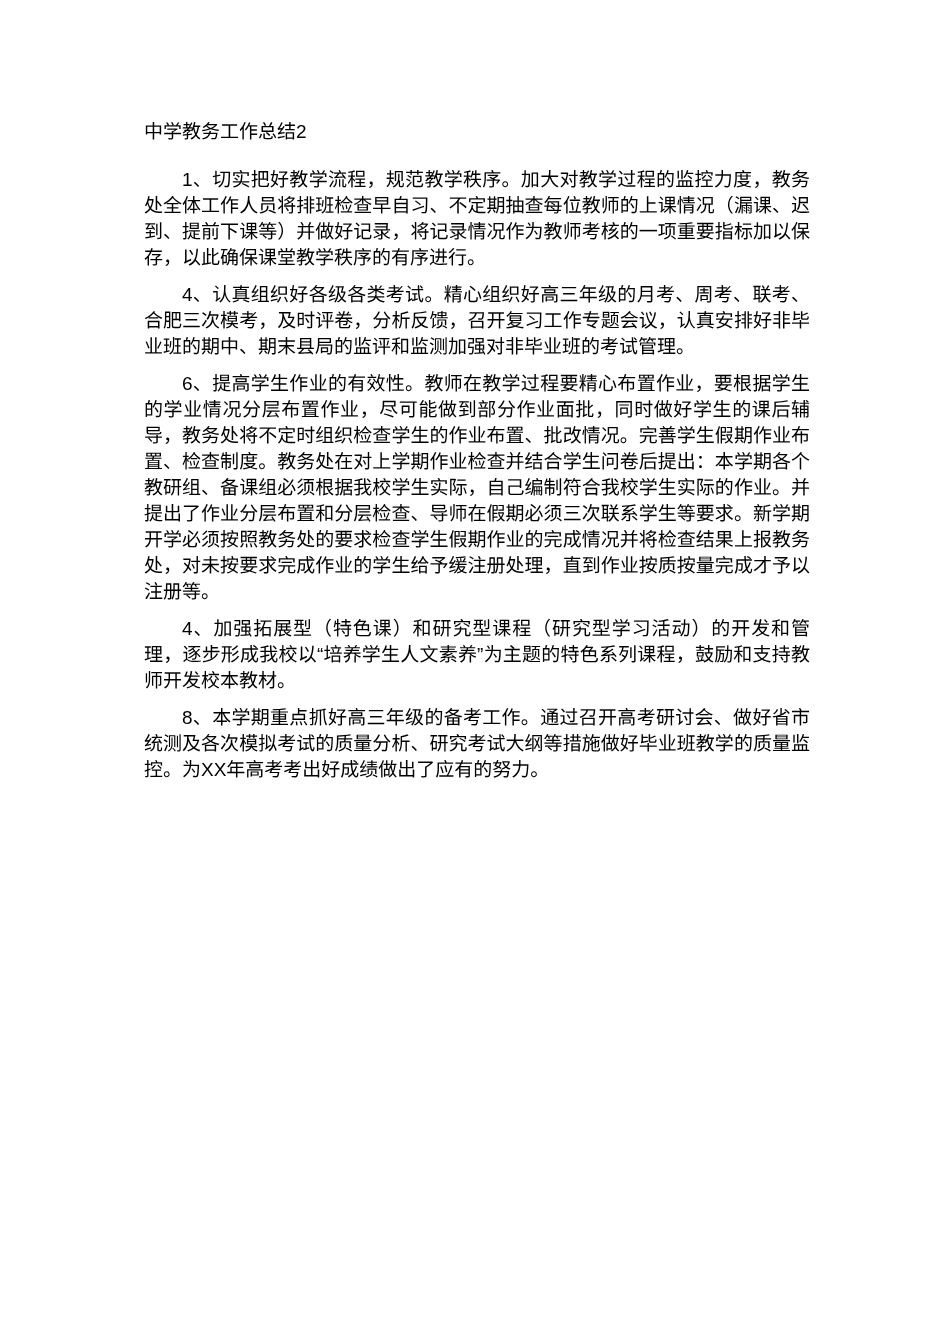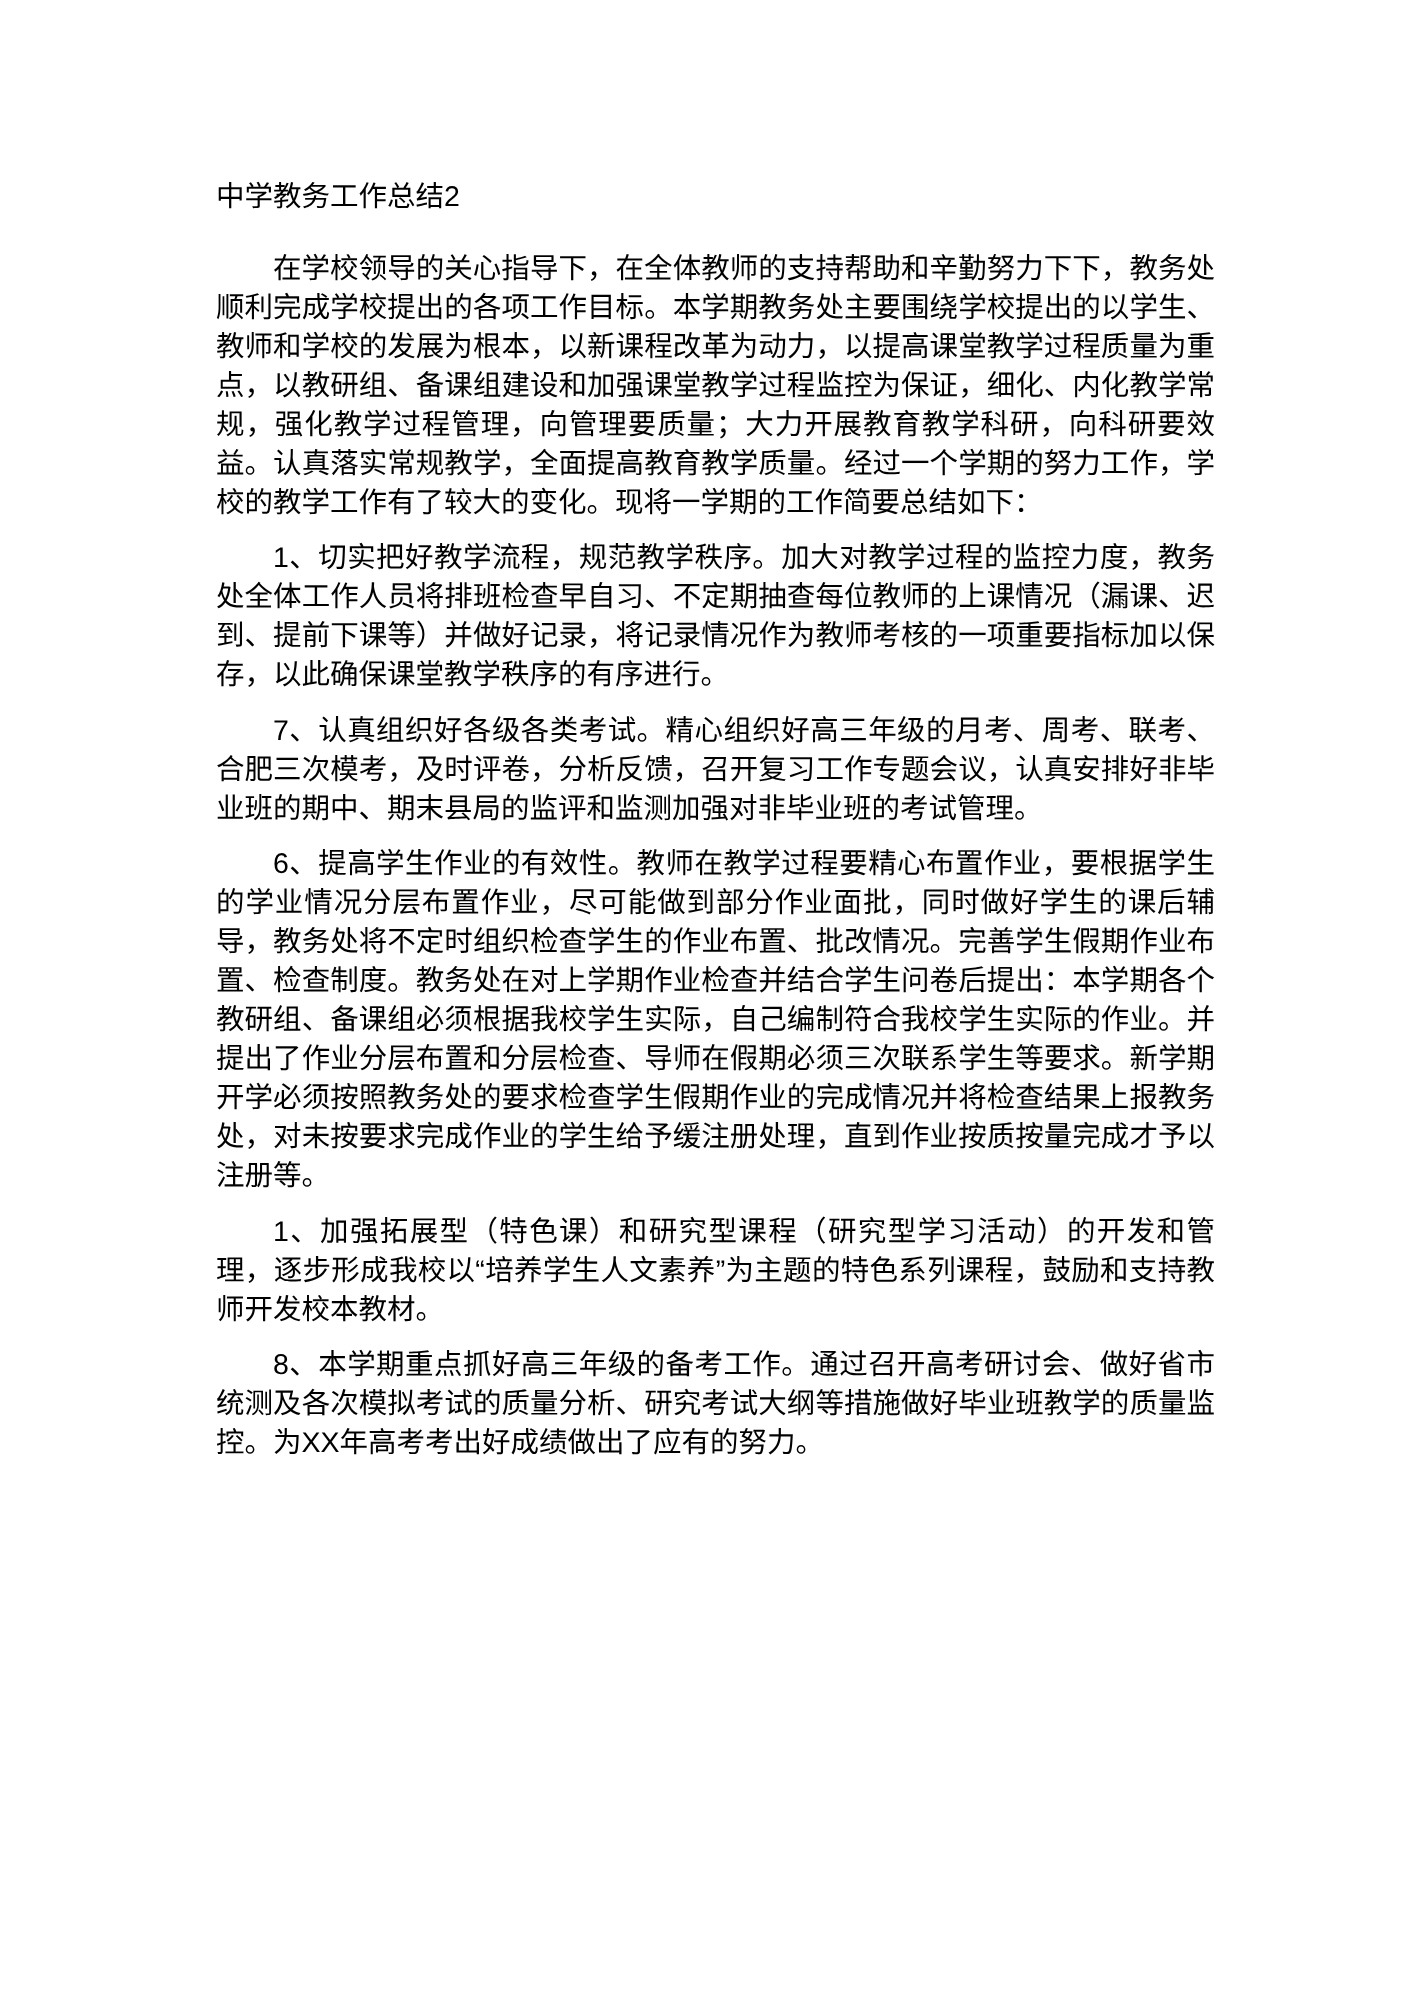--- a/index.html
+++ b/index.html
@@ -39,27 +39,26 @@
     color: #000000;
     word-break: break-all;
   }
 </style>
 </head>
 <body>
 
 <div class="page">
   <h1 class="doc-title">中学教务工作总结2</h1>
 
-  <p class="para">在学校领导的关心指导下，在全体教师的支持帮助和辛勤努力下下，教务处顺利完成学校提出的各项工作目标。本学期教务处主要围绕学校提出的以学生、教师和学校的发展为根本，以新课程改革为动力，以提高课堂教学过程质量为重点，以教研组、备课组建设和加强课堂教学过程监控为保证，细化、内化教学常规，强化教学过程管理，向管理要质量；大力开展教育教学科研，向科研要效益。认真落实常规教学，全面提高教育教学质量。经过一个学期的努力工作，学校的教学工作有了较大的变化。现将一学期的工作简要总结如下：</p>
 
 
 
   <p class="para">1、切实把好教学流程，规范教学秩序。加大对教学过程的监控力度，教务处全体工作人员将排班检查早自习、不定期抽查每位教师的上课情况（漏课、迟到、提前下课等）并做好记录，将记录情况作为教师考核的一项重要指标加以保存，以此确保课堂教学秩序的有序进行。</p>
 
 
-  <p class="para">7、认真组织好各级各类考试。精心组织好高三年级的月考、周考、联考、合肥三次模考，及时评卷，分析反馈，召开复习工作专题会议，认真安排好非毕业班的期中、期末县局的监评和监测加强对非毕业班的考试管理。</p>
+  <p class="para">4、认真组织好各级各类考试。精心组织好高三年级的月考、周考、联考、合肥三次模考，及时评卷，分析反馈，召开复习工作专题会议，认真安排好非毕业班的期中、期末县局的监评和监测加强对非毕业班的考试管理。</p>
 
   <p class="para">6、提高学生作业的有效性。教师在教学过程要精心布置作业，要根据学生的学业情况分层布置作业，尽可能做到部分作业面批，同时做好学生的课后辅导，教务处将不定时组织检查学生的作业布置、批改情况。完善学生假期作业布置、检查制度。教务处在对上学期作业检查并结合学生问卷后提出：本学期各个教研组、备课组必须根据我校学生实际，自己编制符合我校学生实际的作业。并提出了作业分层布置和分层检查、导师在假期必须三次联系学生等要求。新学期开学必须按照教务处的要求检查学生假期作业的完成情况并将检查结果上报教务处，对未按要求完成作业的学生给予缓注册处理，直到作业按质按量完成才予以注册等。</p>
 
-  <p class="para">1、加强拓展型（特色课）和研究型课程（研究型学习活动）的开发和管理，逐步形成我校以“培养学生人文素养”为主题的特色系列课程，鼓励和支持教师开发校本教材。</p>
+  <p class="para">4、加强拓展型（特色课）和研究型课程（研究型学习活动）的开发和管理，逐步形成我校以“培养学生人文素养”为主题的特色系列课程，鼓励和支持教师开发校本教材。</p>
 
   <p class="para">8、本学期重点抓好高三年级的备考工作。通过召开高考研讨会、做好省市统测及各次模拟考试的质量分析、研究考试大纲等措施做好毕业班教学的质量监控。为XX年高考考出好成绩做出了应有的努力。</p>
 </div>
 
 </body></html>

